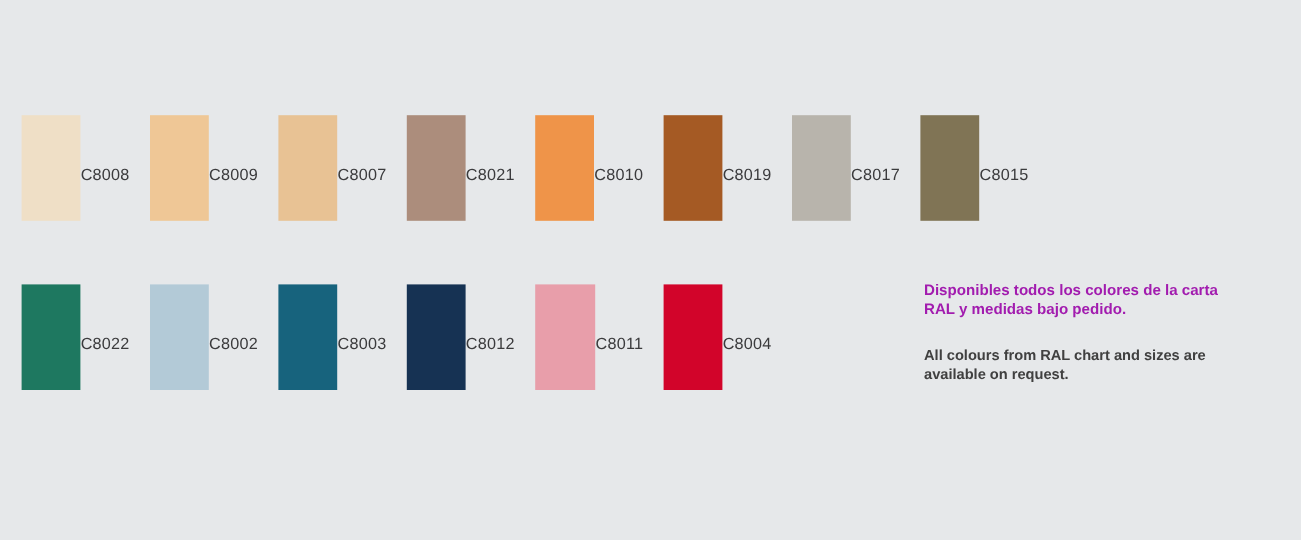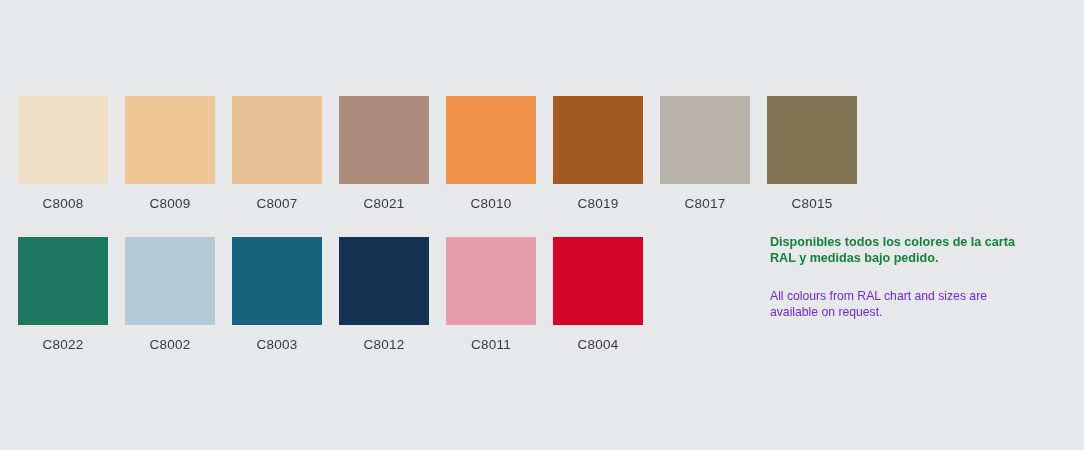--- a/index.html
+++ b/index.html
@@ -32,21 +32,20 @@
     align-items: flex-start;
   }
 
   #row-1 { top: 96px; }
   #row-2 { top: 237px; justify-content: center; }
 
   .swatch-cell {
     width: 90px;
     margin-right: 17px;
     display: flex;
-    flex-direction: column;
     align-items: center;
   }
 
   .swatch-chip {
     width: 90px;
     height: 88px;
     display: block;
   }
 
   .swatch-label {
@@ -63,29 +62,29 @@
     position: absolute;
     left: 770px;
     top: 235px;
     width: 250px;
   }
 
   .note-primary {
     font-size: 12.6px;
     line-height: 15.5px;
     font-weight: bold;
-    color: #15803d;
+    color: #a21caf;
     margin: 0 0 22px 0;
   }
 
   .note-secondary {
     font-size: 12.2px;
     line-height: 16px;
-    font-weight: normal;
-    color: #6d28d9;
+    font-weight: bold;
+    color: #404040;
     margin: 0;
   }
 </style>
 </head>
 <body>
 
 <div id="chart-root">
 
   <div class="swatch-row" id="row-1">
       <div class="swatch-cell">

